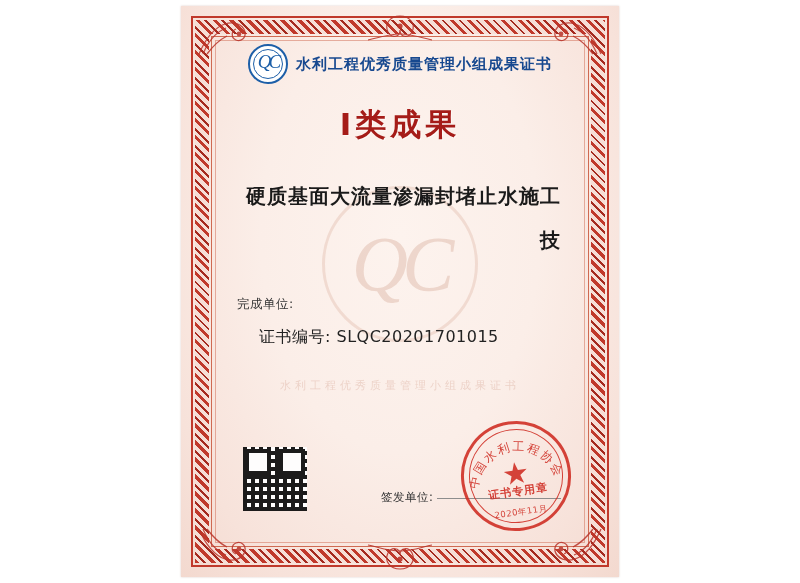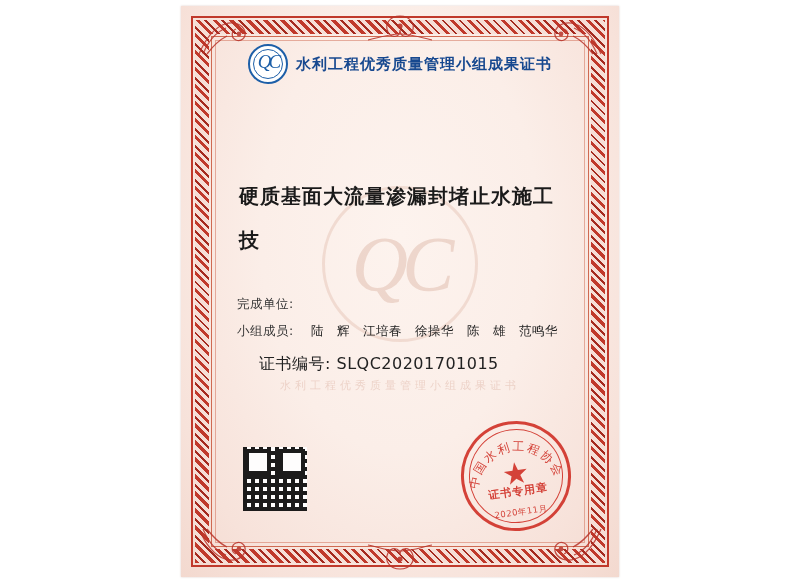--- a/index.html
+++ b/index.html
@@ -205,21 +205,21 @@
     font-family: "DejaVu Sans", sans-serif;
     text-shadow: 1px 1px 0 rgba(255,255,255,0.6);
   }
 
   
   .title-wrap {
     position: absolute;
     left: 58px;
     right: 58px;
     top: 168px;
-    text-align: left;
+    text-align: right;
     color: #1a1a1a;
   }
   .title-line {
     font-size: 20px;
     font-weight: bold;
     letter-spacing: 1px;
     line-height: 44px;
     font-family: "DejaVu Sans", sans-serif;
   }
 
@@ -424,42 +424,43 @@
     <div class="watermark">QC</div>
     <div class="watermark-text">水利工程优秀质量管理小组成果证书</div>
 
     <div class="header">
       <div class="emblem">
         <div class="emblem-glyph">QC</div>
       </div>
       <div class="header-title">水利工程优秀质量管理小组成果证书</div>
     </div>
 
+    <div class="award-class">Ⅰ类成果</div>
 
     <div class="title-wrap">
       <div class="title-line">硬质基面大流量渗漏封堵止水施工技</div>
     </div>
 
     <div class="info">
       <div class="info-row">
         <div class="info-label">完成单位:</div>
-      </div>
-      <div class="info-row">
-        <div class="info-label">小组成员:</div>
-        <div class="info-value">陆　辉　江培春　徐操华　陈　雄　范鸣华</div>
       </div>
       <div class="cert-no">
         <span class="k">证书编号:</span>
         <span>SLQC20201701015</span>
       </div>
     </div>
 
     <div class="qr"></div>
 
     <div class="sign-block">
+      <div class="sign-line">
+        <span class="sign-label">签发单位:</span>
+        <span class="sign-rule"></span>
+      </div>
     </div>
 
     <div class="seal">
       <div class="seal-arc">
         <svg viewBox="0 0 104 104">
           <defs>
             <path id="sealArcPath" d="M 14,54 A 40,40 0 0 1 90,54" fill="none"></path>
           </defs>
           <text font-size="12" font-family="DejaVu Sans, sans-serif" fill="#cf2b21" letter-spacing="2">
             <textPath href="#sealArcPath" startOffset="50%" text-anchor="middle">中国水利工程协会</textPath>

